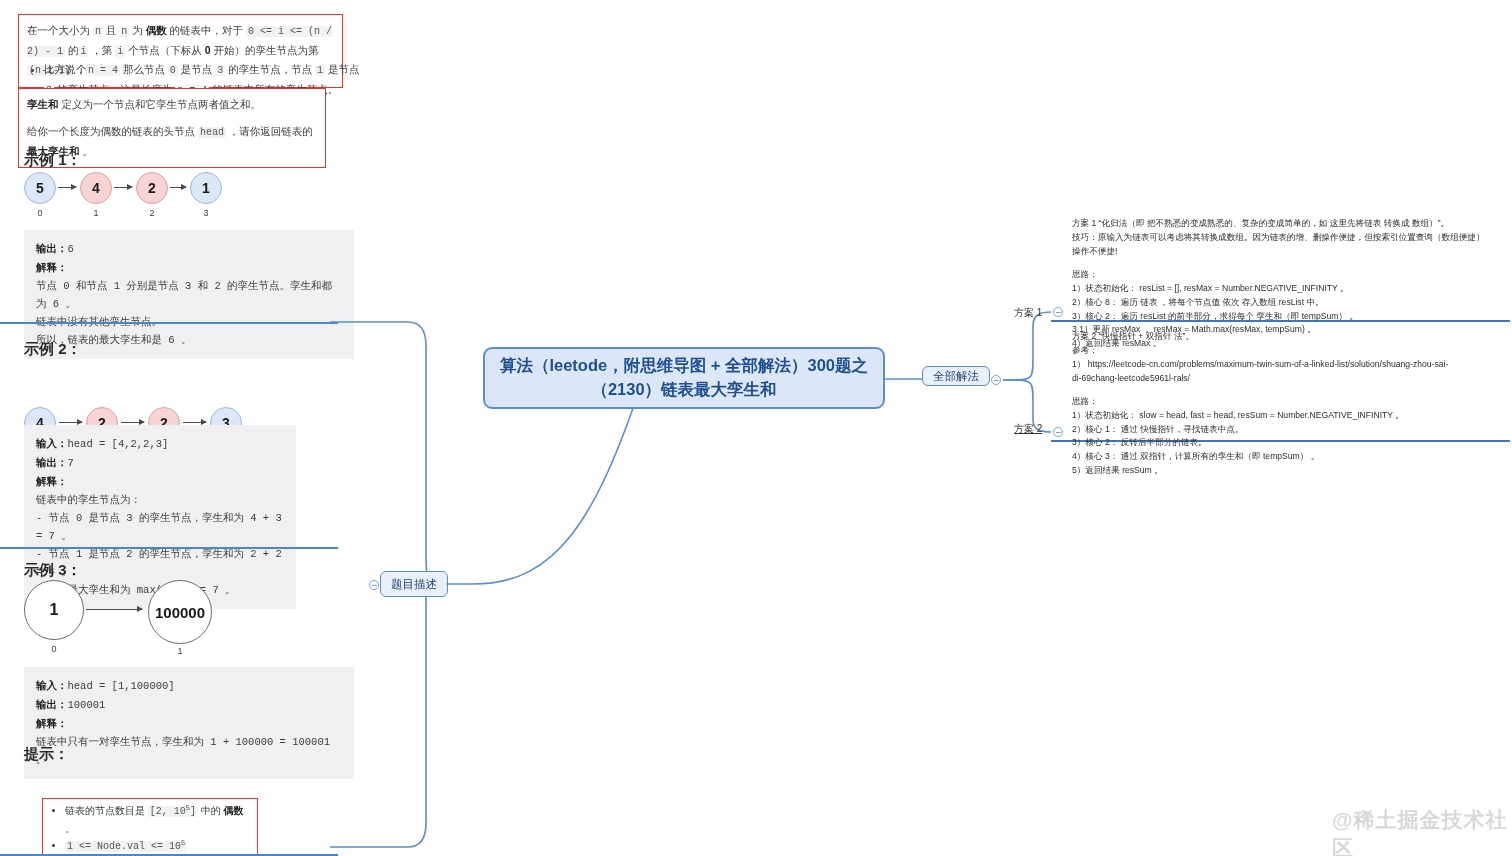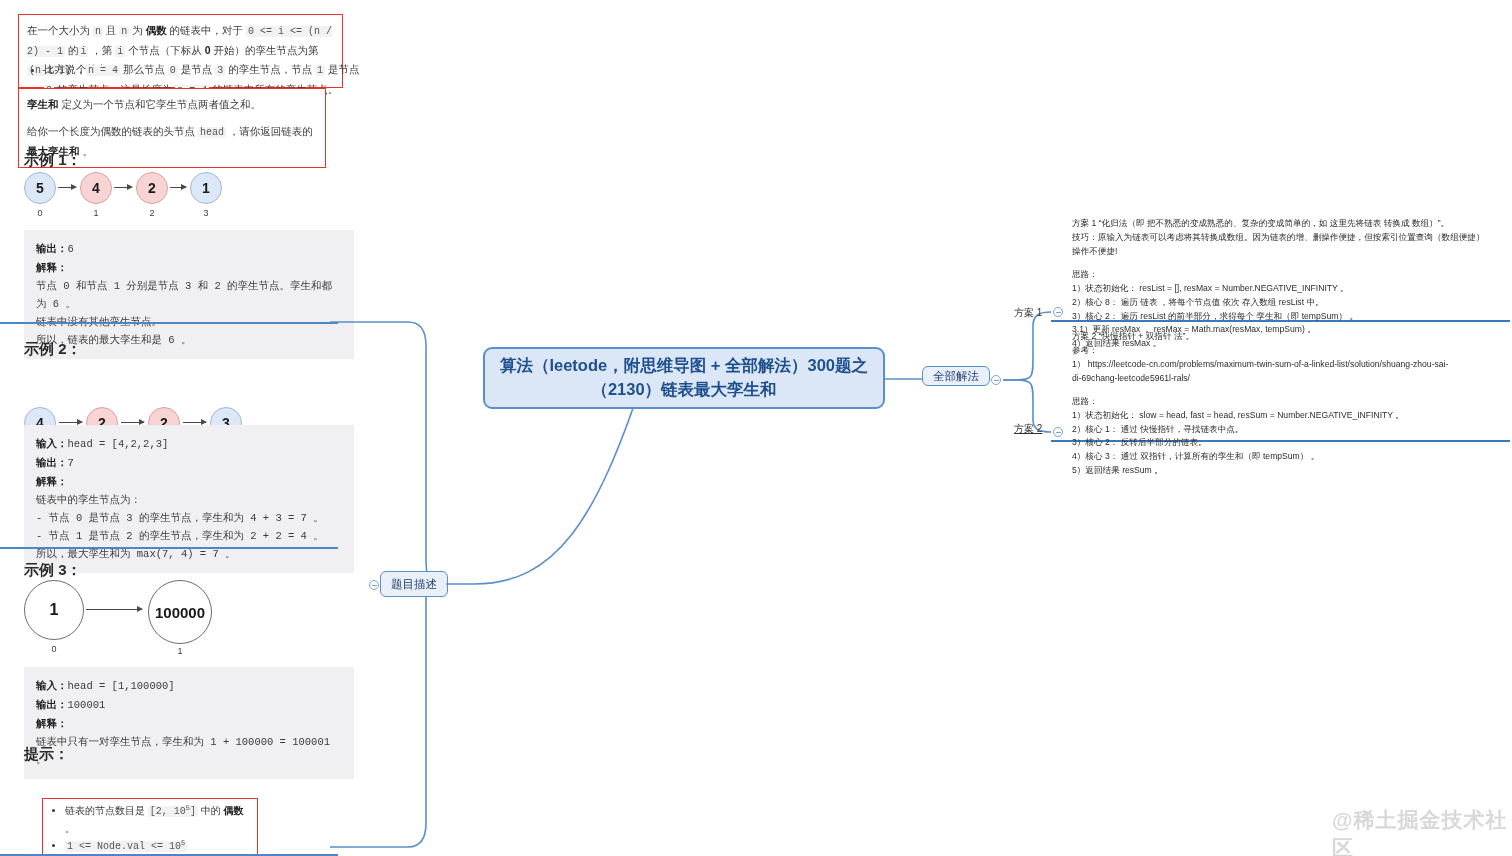--- a/index.html
+++ b/index.html
@@ -189,21 +189,21 @@
       <div class="arrow" style="left:35px;width:23px;"></div>
       <div class="node pink" style="left:62px;">2</div>
       <div class="idx" style="left:62px;">1</div>
       <div class="arrow" style="left:97px;width:23px;"></div>
       <div class="node pink" style="left:124px;">2</div>
       <div class="idx" style="left:124px;">2</div>
       <div class="arrow" style="left:159px;width:23px;"></div>
       <div class="node blue" style="left:186px;">3</div>
       <div class="idx" style="left:186px;">3</div>
     </div>
-    <div class="abs io-box" style="left:24px;top:425px;width:330px;">
+    <div class="abs io-box" style="left:24px;top:425px;width:272px;">
       <div><span class="lbl">输入：</span><span>head = [4,2,2,3]</span></div>
       <div><span class="lbl">输出：</span><span>7</span></div>
       <div><span class="lbl">解释：</span></div>
       <div>链表中的孪生节点为：</div>
       <div>- 节点 0 是节点 3 的孪生节点，孪生和为 4 + 3 = 7 。</div>
       <div>- 节点 1 是节点 2 的孪生节点，孪生和为 2 + 2 = 4 。</div>
       <div>所以，最大孪生和为 max(7, 4) = 7 。</div>
     </div>
 
     <div class="abs sec-title" style="left:24px;top:561px;">示例 3：</div>

